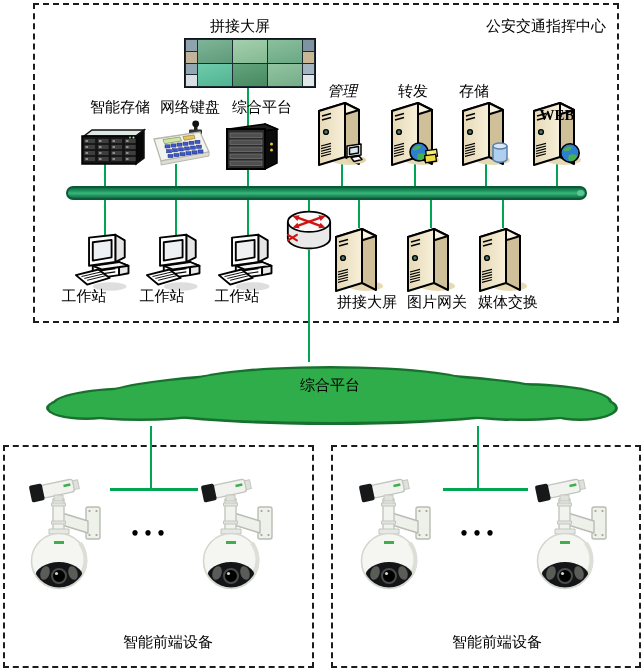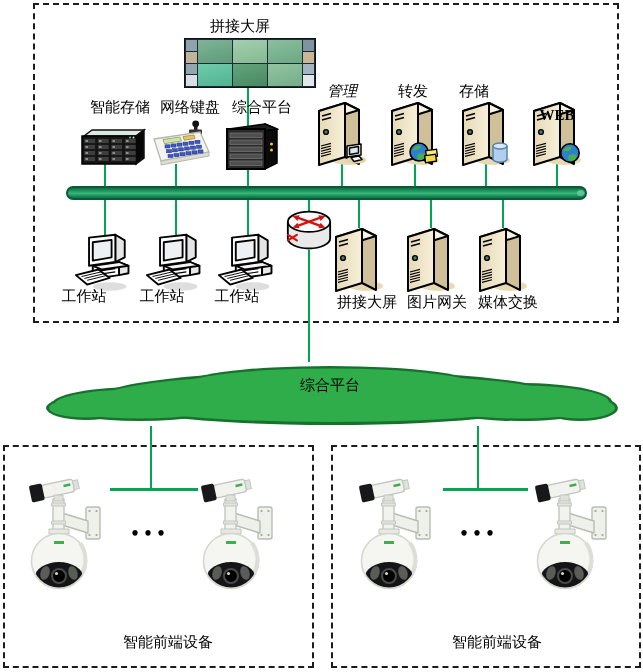--- a/index.html
+++ b/index.html
@@ -247,20 +247,21 @@
         </g>
       </g>
     </symbol>
   </defs>
 </svg>
 
 <div id="stage">
 
   <div class="dashed-box" style="left:33px;top:3px;width:586px;height:320px;"></div>
 
+  <div class="lbl" style="left:480px;top:18px;width:132px;">公安交通指挥中心</div>
 
   <div class="lbl" style="left:186px;top:18px;width:108px;">拼接大屏</div>
 
   <div class="vline" style="left:104px;top:163px;height:24px;"></div>
   <div class="vline" style="left:175px;top:164px;height:23px;"></div>
   <div class="vline" style="left:247px;top:88px;height:99px;"></div>
   <div class="vline" style="left:341px;top:155px;height:32px;"></div>
   <div class="vline" style="left:414px;top:155px;height:32px;"></div>
   <div class="vline" style="left:485px;top:155px;height:32px;"></div>
   <div class="vline" style="left:556px;top:155px;height:32px;"></div>

